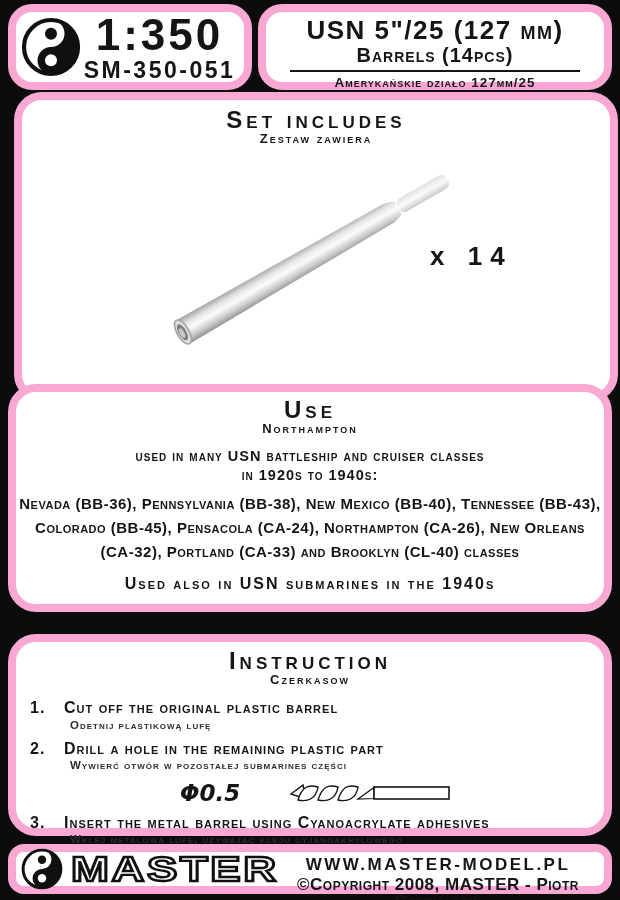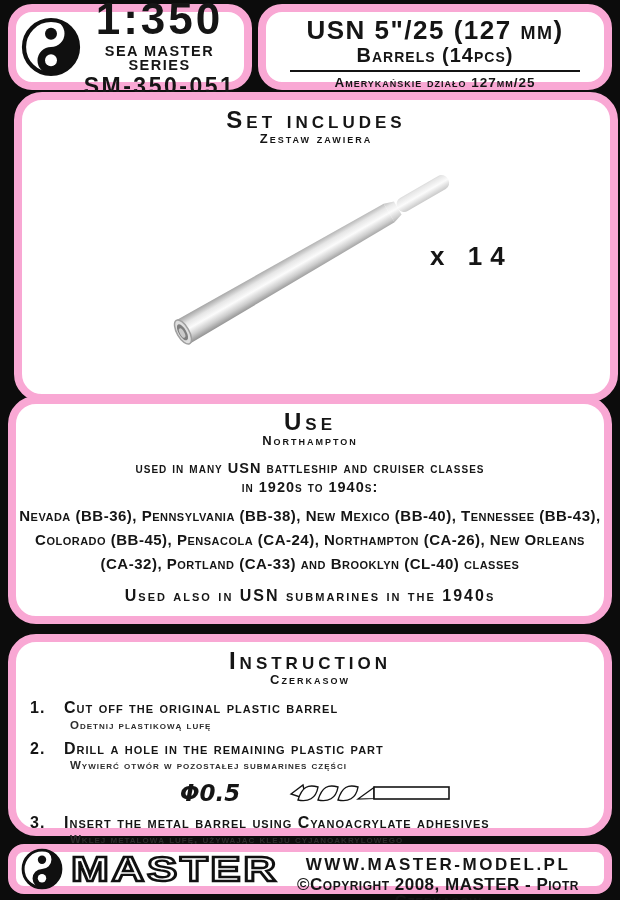--- a/index.html
+++ b/index.html
@@ -32,21 +32,21 @@
   
   .sec-title{font-size:24px;font-weight:bold;letter-spacing:4px;text-align:center;line-height:1.05;}
   .sec-sub{font-size:13px;font-weight:bold;letter-spacing:2px;text-align:center;line-height:1.1;}
 
   
   .panel-set{left:14px;top:92px;width:604px;height:310px;border-radius:28px;padding-top:7px;}
   .barrel-wrap{position:absolute;left:0;top:40px;width:598px;height:262px;}
   .qty{position:absolute;left:408px;top:141px;font-size:26px;font-weight:bold;letter-spacing:8px;}
 
   
-  .panel-use{left:8px;top:396px;width:604px;height:228px;border-radius:28px;padding-top:5px;}
+  .panel-use{left:8px;top:384px;width:604px;height:228px;border-radius:28px;padding-top:5px;}
   .use-intro{margin-top:11px;font-size:14.5px;font-weight:bold;letter-spacing:1px;line-height:1.25;}
   .use-classes{margin:8px auto 0 auto;width:586px;font-size:15px;font-weight:bold;letter-spacing:0.5px;line-height:1.6;}
   .use-also{margin-top:11px;font-size:16px;font-weight:bold;letter-spacing:2px;}
 
   
   .panel-instr{left:8px;top:634px;width:604px;height:202px;border-radius:28px;padding-top:6px;}
   .steps{margin:11px 0 0 14px;}
   .step-en{display:flex;font-size:16px;font-weight:bold;letter-spacing:1px;line-height:1.2;}
   .step-num{width:34px;flex:0 0 auto;}
   .step-pl{margin-left:40px;font-size:11.5px;font-weight:bold;letter-spacing:1px;color:#2c2c2c;margin-top:1px;margin-bottom:7px;line-height:1.15;}
@@ -71,21 +71,20 @@
 
   <div class="panel hdr-left">
     <svg class="logo" viewBox="0 0 100 100">
       <circle cx="50" cy="50" r="45" fill="#ffffff" stroke="#101010" stroke-width="7"></circle>
       <path d="M50 5 A45 45 0 0 1 50 95 A22.5 22.5 0 0 1 50 50 A22.5 22.5 0 0 0 50 5 Z" fill="#101010"></path>
       <circle cx="50" cy="28" r="10" fill="#101010"></circle>
       <circle cx="50" cy="72" r="10" fill="#ffffff"></circle>
     </svg>
     <div class="brand-col">
       <div class="brand-scale">1:350</div>
-      <div class="brand-series">SEA MASTER SERIES</div>
       <div class="brand-code">SM-350-051</div>
     </div>
   </div>
 
   <div class="panel hdr-right">
     <div class="prod-title sc">USN 5"/25 (127 mm)</div>
     <div class="prod-sub sc">Barrels (14pcs)</div>
     <hr class="prod-rule">
     <div class="prod-sub-pl sc">Amerykańskie działo 127mm/25</div>
   </div>

